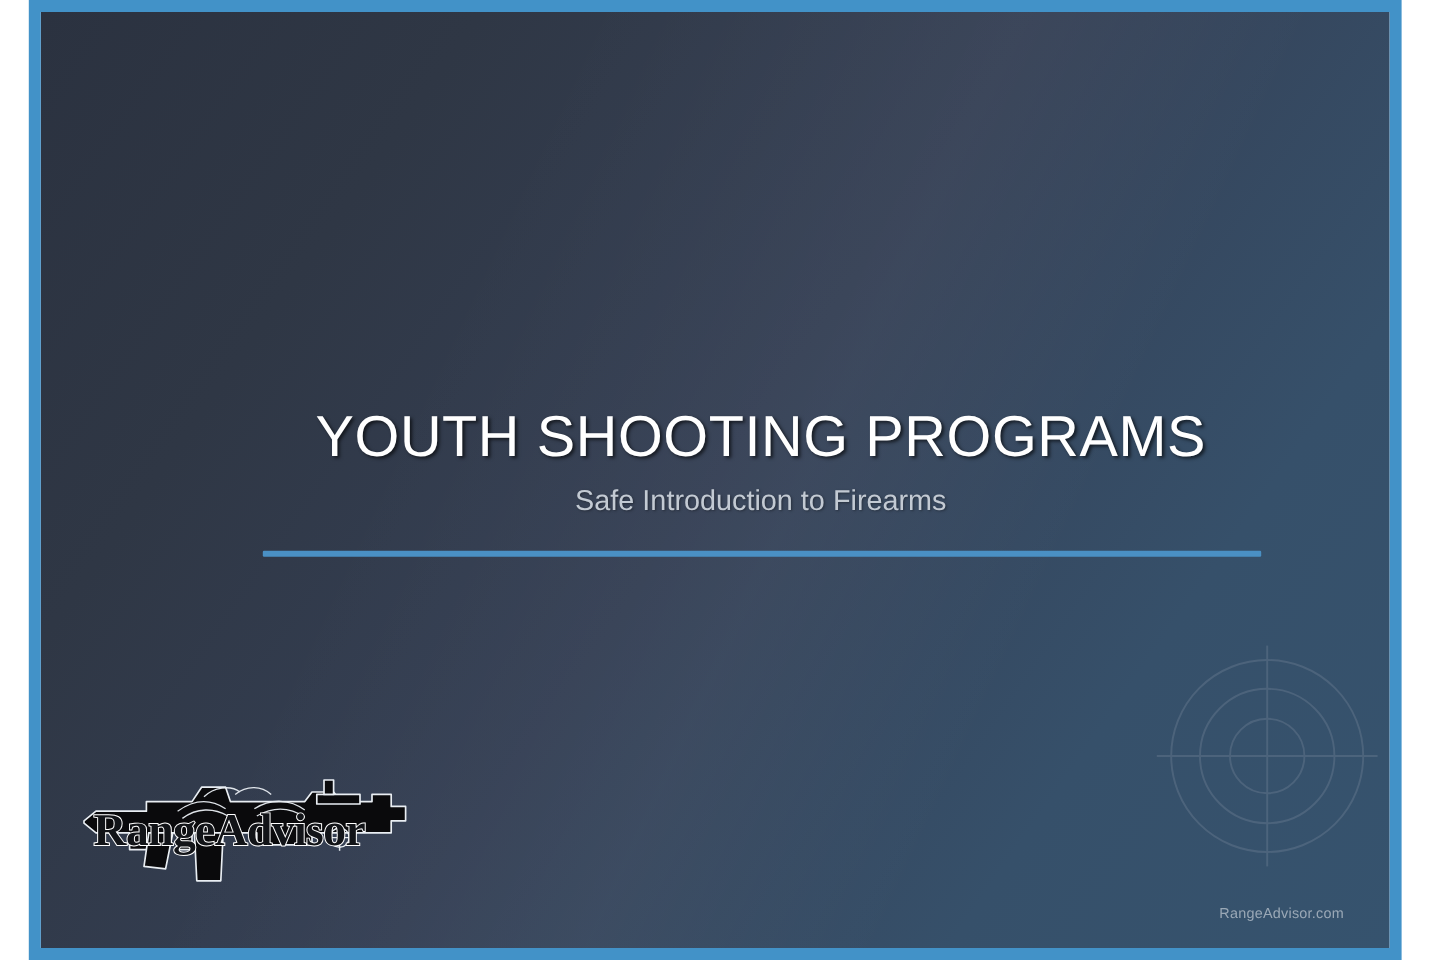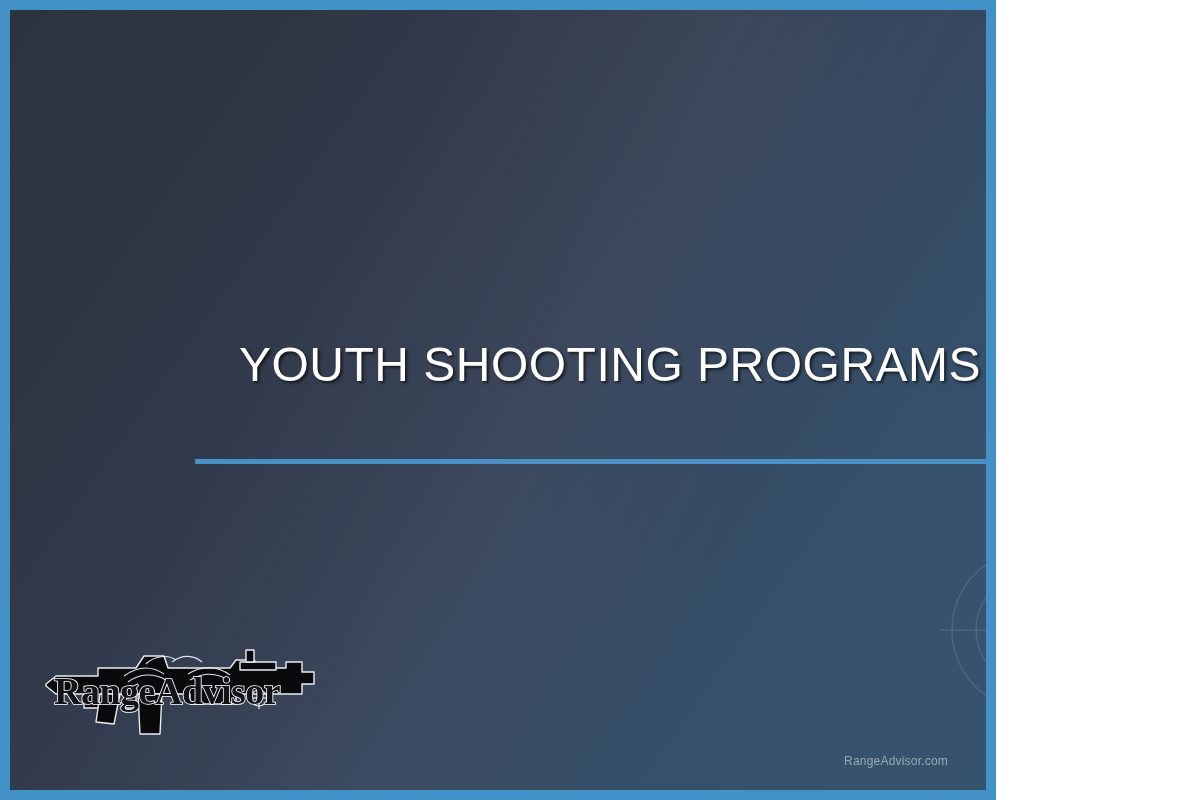--- a/index.html
+++ b/index.html
@@ -9,26 +9,27 @@
   }
   body {
     width: 1200px;
     height: 800px;
     overflow: hidden;
     font-family: "Liberation Sans", sans-serif;
   }
 
   .slide {
     position: relative;
-    width: 996px;
+    width: 1144px;
     height: 800px;
     box-sizing: border-box;
     border: 10px solid #4292c8;
     background: linear-gradient(125deg, #2b3240 0%, #2f3745 22%, #354055 50%, #36506a 78%, #36536e 100%);
     overflow: hidden;
+    margin-left: 24px;
   }
 
   
   .sheen {
     position: absolute;
     inset: 0;
     background: linear-gradient(115deg, rgba(255,255,255,0.00) 30%, rgba(255,255,255,0.035) 55%, rgba(255,255,255,0.00) 72%);
     pointer-events: none;
   }
 
@@ -113,20 +114,21 @@
         <circle cx="100" cy="100" r="56"></circle>
         <circle cx="100" cy="100" r="31"></circle>
         <line x1="100" y1="8" x2="100" y2="192"></line>
         <line x1="8" y1="100" x2="192" y2="100"></line>
       </g>
     </svg>
   </div>
 
   <div class="title-block">
     <h1 class="slide-title">YOUTH SHOOTING PROGRAMS</h1>
+    <h2 class="slide-subtitle">Safe Introduction to Firearms</h2>
   </div>
 
   <div class="title-rule"></div>
 
   <div class="logo">
     <svg viewBox="0 0 280 100" width="280" height="100" aria-hidden="true">
 
       <g fill="#0a0a0c" stroke="#e9eef3" stroke-width="1.4" stroke-linejoin="round">
 
         <path d="M6,42 L16,34 L58,34 L58,26 L96,26 L104,14 L124,14 L128,26 L190,26

